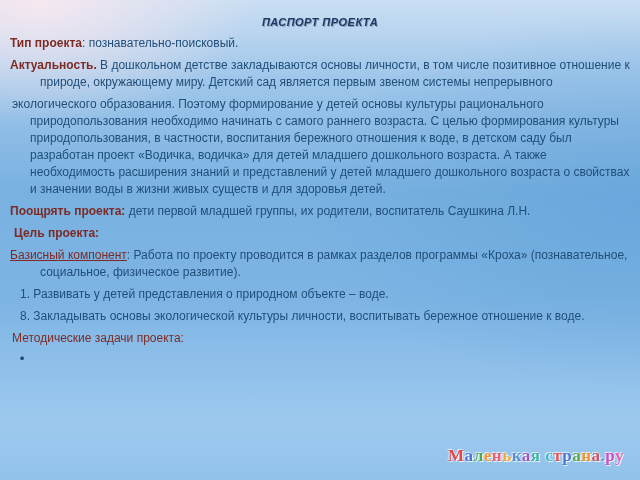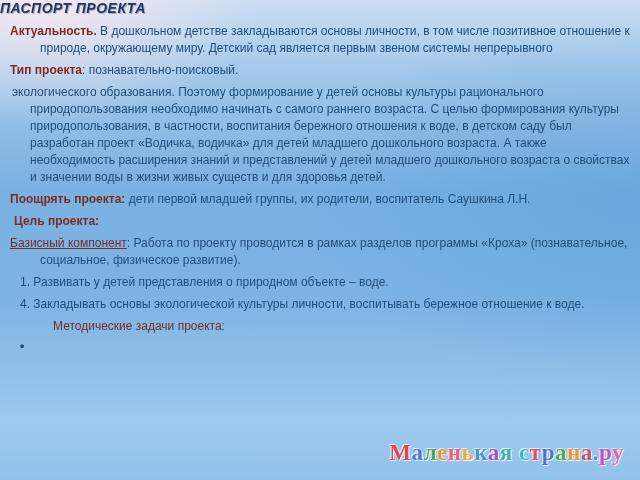--- a/index.html
+++ b/index.html
@@ -5,56 +5,56 @@
   html,body{margin:0;padding:0;}
   .slide{
     width:640px;height:480px;position:relative;overflow:hidden;
     font-family:"Liberation Sans",sans-serif;
     background:
       radial-gradient(ellipse 55% 42% at 6% 0%, #f6e8f0 0%, rgba(246,232,240,0) 62%),
       radial-gradient(ellipse 75% 55% at 100% 42%, rgba(90,156,214,0.50) 0%, rgba(90,156,214,0) 70%),
       linear-gradient(180deg, #cadef3 0%, #a0c7ea 16%, #79b1e1 40%, #7db4e4 62%, #9dc9ee 88%, #92c2ea 100%);
   }
   .title{
-    font-size:14px;font-weight:bold;font-style:italic;
-    color:var(--title,#1f3864);margin:0 0 7px;letter-spacing:0.5px;
+    text-align:center;font-size:11px;font-weight:bold;font-style:italic;
+    color:var(--title,#1f3864);margin:16px 0 7px;letter-spacing:0.5px;
     text-shadow:1px 1px 0 rgba(25,35,75,0.30);
   }
   .slide-body{padding-right:8px;}
   .blk{margin:0 0 5px 0;line-height:17px;font-size:12px;}
   .hang{padding-left:40px;text-indent:-30px;}
   .hang22{padding-left:30px;text-indent:-18px;}
   .flat8{padding-left:20px;}
-  .flat12{padding-left:12px;margin-left:41px;}
+  .flat12{padding-left:12px;}
   .flat14{padding-left:14px;}
   .bullet{padding-left:47px;position:relative;}
   .bullet .dot{position:absolute;left:20px;top:-1px;color:var(--body,#1f4e79);font-size:12px;}
   .seg-h{color:var(--heading,#7d2b24);font-weight:bold;}
   .seg-u{color:var(--heading,#7d2b24);text-decoration:underline;}
   .seg-m{color:var(--heading,#7d2b24);}
   .seg-b{color:var(--body,#1f4e79);}
   .watermark{
     position:absolute;right:16px;bottom:14px;
-    font-family:"Liberation Serif",serif;font-weight:bold;font-size:23px;
+    font-family:"Liberation Serif",serif;font-weight:bold;font-size:17px;
     letter-spacing:0.5px;white-space:nowrap;
     text-shadow:0 0 2px rgba(255,255,255,0.9),1px 1px 0 rgba(255,255,255,0.75),-1px -1px 0 rgba(255,255,255,0.6);
   }
 </style>
 </head>
 <body>
 
 <div class="slide">
   <div class="title">ПАСПОРТ ПРОЕКТА</div>
   <div class="slide-body">
+      <p class="blk hang"><span class="seg-h">Тип проекта</span><span class="seg-b">: познавательно-поисковый.</span></p>
       <p class="blk hang"><span class="seg-h">Актуальность. </span><span class="seg-b">В дошкольном детстве закладываются основы личности, в том числе  позитивное отношение к природе, окружающему миру. Детский сад является первым звеном системы непрерывного</span></p>
-      <p class="blk hang"><span class="seg-h">Тип проекта</span><span class="seg-b">: познавательно-поисковый.</span></p>
       <p class="blk hang22"><span class="seg-b">экологического образования. Поэтому формирование у детей основы культуры рационального природопользования необходимо начинать с самого раннего возраста. С целью формирования культуры природопользования, в частности, воспитания бережного отношения к воде, в детском саду был разработан проект «Водичка, водичка» для детей младшего дошкольного возраста. А также необходимость расширения знаний и представлений у детей младшего дошкольного возраста о свойствах и значении воды в жизни живых существ и для здоровья детей.</span></p>
       <p class="blk hang"><span class="seg-h">Поощрять проекта:</span><span class="seg-b"> дети первой младшей группы, их родители, воспитатель Саушкина Л.Н.</span></p>
       <p class="blk flat14"><span class="seg-h">Цель проекта:</span></p>
       <p class="blk hang"><span class="seg-u">Базисный компонент</span><span class="seg-b">: Работа по проекту проводится в рамках разделов программы «Кроха» (познавательное, социальное, физическое развитие).</span></p>
       <p class="blk flat8"><span class="seg-b">1. Развивать у детей представления о природном объекте – воде.</span></p>
-      <p class="blk flat8"><span class="seg-b">4. Закладывать основы экологической культуры личности, воспитывать бережное отношение к воде.</span></p>
+      <p class="blk flat8"><span class="seg-b">8. Закладывать основы экологической культуры личности, воспитывать бережное отношение к воде.</span></p>
       <p class="blk flat12"><span class="seg-m">Методические задачи проекта:</span></p>
       <p class="blk bullet"><span class="dot">•</span></p>
       <p class="blk bullet"><span class="dot">•</span></p>
     </div>
   <div class="watermark"><span style="color: rgb(224, 72, 72);">М</span><span style="color: rgb(79, 116, 216);">а</span><span style="color: rgb(79, 168, 79);">л</span><span style="color: rgb(239, 147, 48);">е</span><span style="color: rgb(236, 95, 114);">н</span><span style="color: rgb(240, 169, 60);">ь</span><span style="color: rgb(79, 144, 216);">к</span><span style="color: rgb(162, 80, 200);">а</span><span style="color: rgb(63, 179, 166);">я</span><span style="color: rgb(255, 255, 255);"> </span><span style="color: rgb(63, 182, 196);">с</span><span style="color: rgb(232, 79, 79);">т</span><span style="color: rgb(79, 116, 216);">р</span><span style="color: rgb(85, 168, 76);">а</span><span style="color: rgb(239, 147, 48);">н</span><span style="color: rgb(204, 80, 96);">а</span><span style="color: rgb(79, 144, 216);">.</span><span style="color: rgb(200, 79, 200);">р</span><span style="color: rgb(232, 95, 180);">у</span></div>
 </div>
 
 </body></html>

